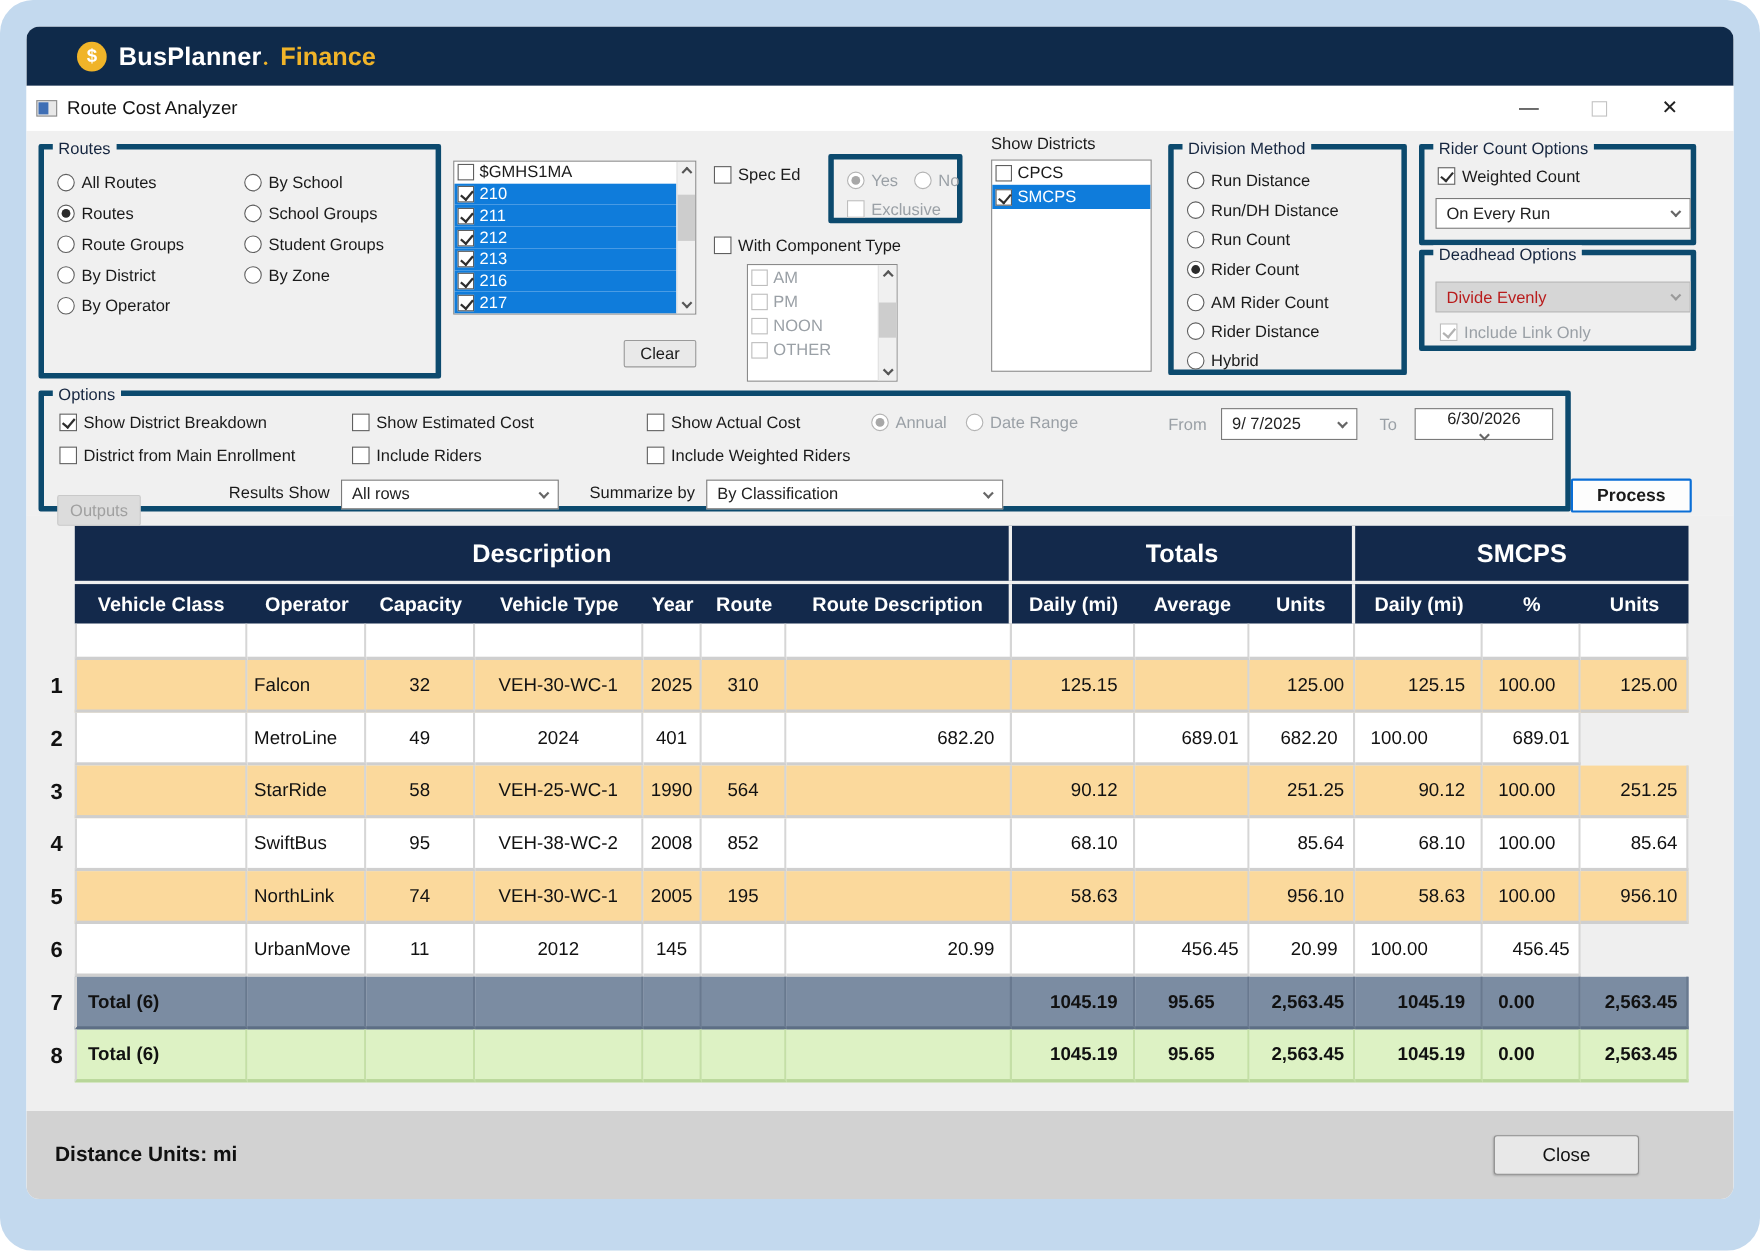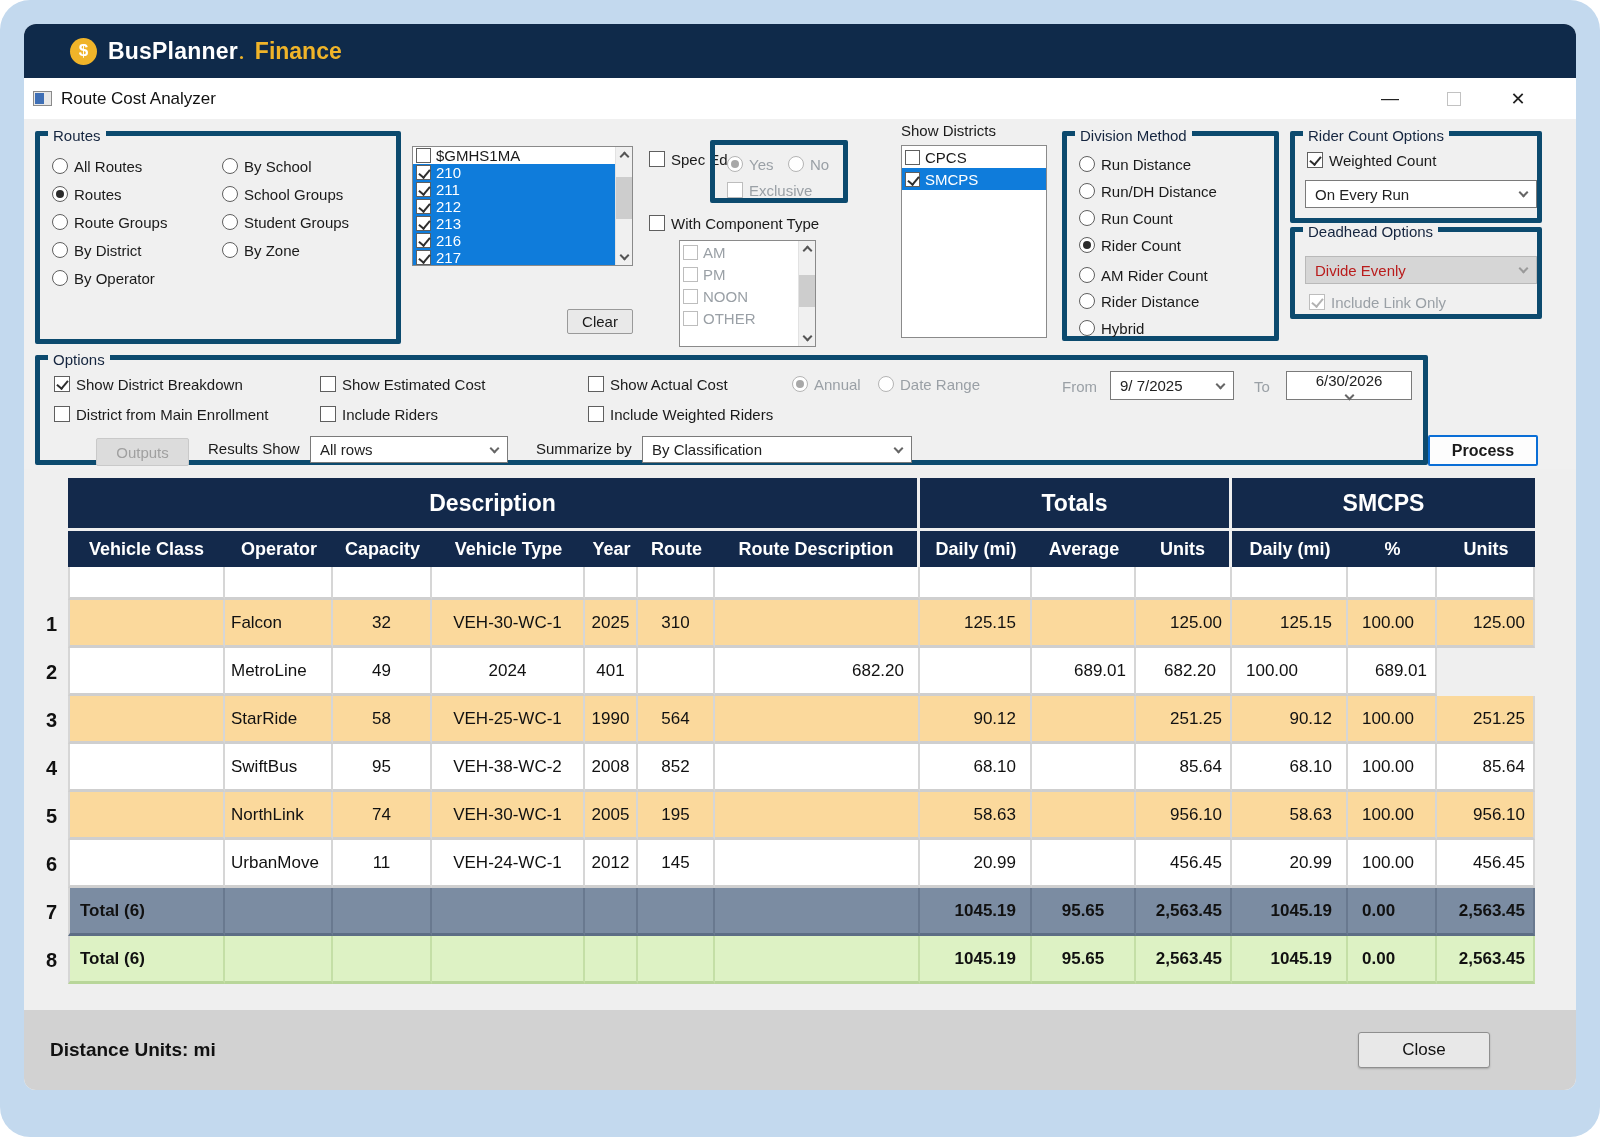--- a/index.html
+++ b/index.html
@@ -151,21 +151,21 @@
         <div class="item" style="left:182px;top:76px;">
             <span class="radio"></span>
             <span>Student Groups</span>
           </div>
         <div class="item" style="left:182px;top:104px;">
             <span class="radio"></span>
             <span>By Zone</span>
           </div>
       </div>
 
-      <div class="listbox" style="left:388px;top:27px;width:221px;height:120px;">
+      <div class="listbox" style="left:388px;top:27px;width:221px;height:140px;">
         <div class="list-items">
           <div class="li">
               <span class="cb"></span>
               <span>$GMHS1MA</span>
             </div>
           <div class="li on">
               <span class="cb on"></span>
               <span>210</span>
             </div>
           <div class="li on">
@@ -200,21 +200,21 @@
               <span class="chev-dn"></span>
             </div>
         </div>
       </div>
       <div class="btn" style="left:543px;top:190px;width:66px;height:25px;">Clear</div>
 
       <div class="item" style="left:625px;top:30px;">
           <span class="cb"></span>
           <span>Spec Ed</span>
         </div>
-      <div class="group" style="left:686px;top:21px;width:138px;height:63px;">
+      <div class="group" style="left:729px;top:21px;width:122px;height:63px;">
         <div class="item" style="left:12px;top:9px;">
             <span class="radio dis on"></span>
             <span class="dis-label">Yes</span>
           </div>
         <div class="item" style="left:73px;top:9px;">
             <span class="radio dis"></span>
             <span class="dis-label">No</span>
           </div>
         <div class="item" style="left:12px;top:35px;">
             <span class="cb dis"></span>
@@ -365,21 +365,21 @@
             <span>District from Main Enrollment</span>
           </div>
         <div class="item" style="left:280px;top:44px;">
             <span class="cb"></span>
             <span>Include Riders</span>
           </div>
         <div class="item" style="left:548px;top:44px;">
             <span class="cb"></span>
             <span>Include Weighted Riders</span>
           </div>
-        <div class="btn dis" style="left:12px;top:78px;width:93px;height:28px;margin-left:44px;">Outputs</div>
+        <div class="btn dis" style="left:12px;top:90px;width:76px;height:28px;">Outputs</div>
         <span class="plain-label" style="left:168px;top:80px;">Results Show</span>
         <div class="combo" style="left:270px;top:76px;width:198px;height:27px;">
             <span>All rows</span>
             <span class="chev-dn"></span>
           </div>
         <span class="plain-label" style="left:496px;top:80px;">Summarize by</span>
         <div class="combo" style="left:602px;top:76px;width:270px;height:27px;">
             <span>By Classification</span>
             <span class="chev-dn"></span>
           </div>
@@ -509,21 +509,20 @@
             <div class="cell col9">956.10</div>
             <div class="cell col10">58.63</div>
             <div class="cell col11">100.00</div>
             <div class="cell col12">956.10</div>
           </div>
           <div class="trow white">
             <div class="rownum">6</div>
             <div class="cell col0"></div>
             <div class="cell col1">UrbanMove</div>
             <div class="cell col2">11</div>
-            <div class="cell col3">VEH-24-WC-1</div>
             <div class="cell col4">2012</div>
             <div class="cell col5">145</div>
             <div class="cell col6"></div>
             <div class="cell col7">20.99</div>
             <div class="cell col8"></div>
             <div class="cell col9">456.45</div>
             <div class="cell col10">20.99</div>
             <div class="cell col11">100.00</div>
             <div class="cell col12">456.45</div>
           </div>

